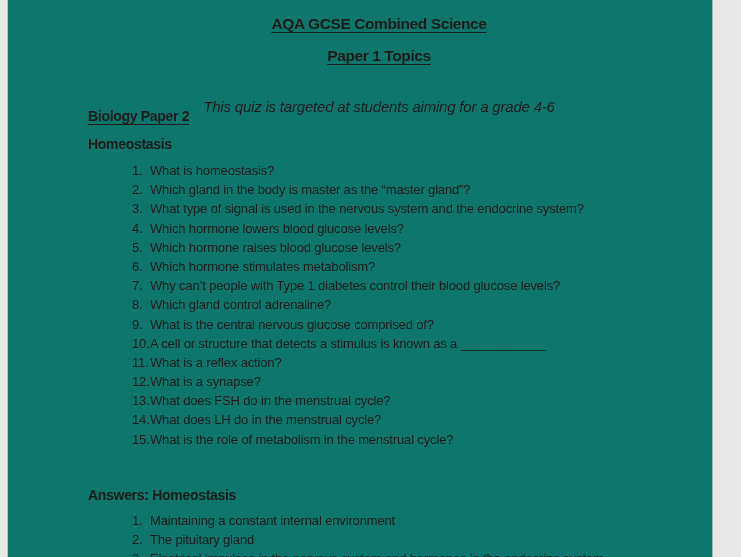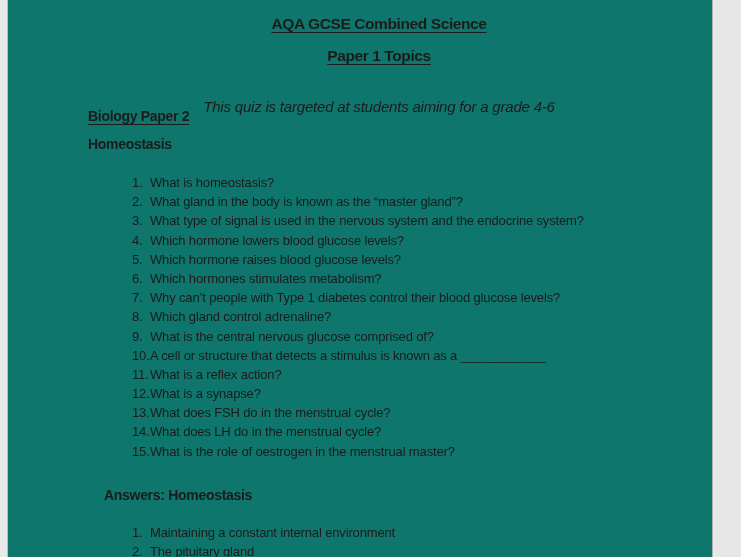--- a/index.html
+++ b/index.html
@@ -36,25 +36,25 @@
   .tagline {
     position:absolute; top:78px; width:100%;
     font-style:italic; font-size:15px; letter-spacing:-0.2px;margin-top:20px;
   }
   .sec-heading {
     position:absolute; left:0;
     font-weight:bold; font-size:14px; letter-spacing:-0.3px;
   }
   .h-biology  { top:108px; }
   .h-topic    { top:136px; }
-  .h-answers  { top:487px;margin-left:16px; }
+  .h-answers  { top:487px; }
   ol.num-list {
     position:absolute; left:0; right:0;
     list-style:none; counter-reset:item;
-    font-size:13px; letter-spacing:-0.15px;margin-top:12px;
+    font-size:13px; letter-spacing:-0.15px;
   }
   ol.q-list { top:161px; }
   ol.a-list { top:511px; }
   ol.num-list li {
     counter-increment:item;
     position:relative;
     height:19.2px; line-height:19.2px;
     padding-left:62px;
     white-space:nowrap;
   }
@@ -82,34 +82,34 @@
     <div class="tagline center">This quiz is targeted at students aiming for a grade 4-6</div>
 
     <div class="sec-heading h-biology">
       <span class="u">Biology Paper 2</span>
     </div>
 
     <div class="sec-heading h-topic">Homeostasis</div>
 
     <ol class="num-list q-list">
       <li>What is homeostasis?</li>
-      <li>What gland in the body is known as the “master gland”?</li>
+      <li>Which gland in the body is master as the “master gland”?</li>
       <li>What type of signal is used in the nervous system and the endocrine system?</li>
       <li>Which hormone lowers blood glucose levels?</li>
       <li>Which hormone raises blood glucose levels?</li>
-      <li>Which hormones stimulates metabolism?</li>
+      <li>Which hormone stimulates metabolism?</li>
       <li>Why can’t people with Type 1 diabetes control their blood glucose levels?</li>
       <li>Which gland control adrenaline?</li>
       <li>What is the central nervous glucose comprised of?</li>
       <li>A cell or structure that detects a stimulus is known as a ____________</li>
       <li>What is a reflex action?</li>
       <li>What is a synapse?</li>
       <li>What does FSH do in the menstrual cycle?</li>
       <li>What does LH do in the menstrual cycle?</li>
-      <li>What is the role of oestrogen in the menstrual master?</li>
+      <li>What is the role of metabolism in the menstrual cycle?</li>
     </ol>
 
     <div class="sec-heading h-answers">Answers: Homeostasis</div>
 
     <ol class="num-list a-list">
       <li>Maintaining a constant internal environment</li>
       <li>The pituitary gland</li>
       <li>Electrical impulses in the nervous system and hormones in the endocrine system</li>
     </ol>
 

